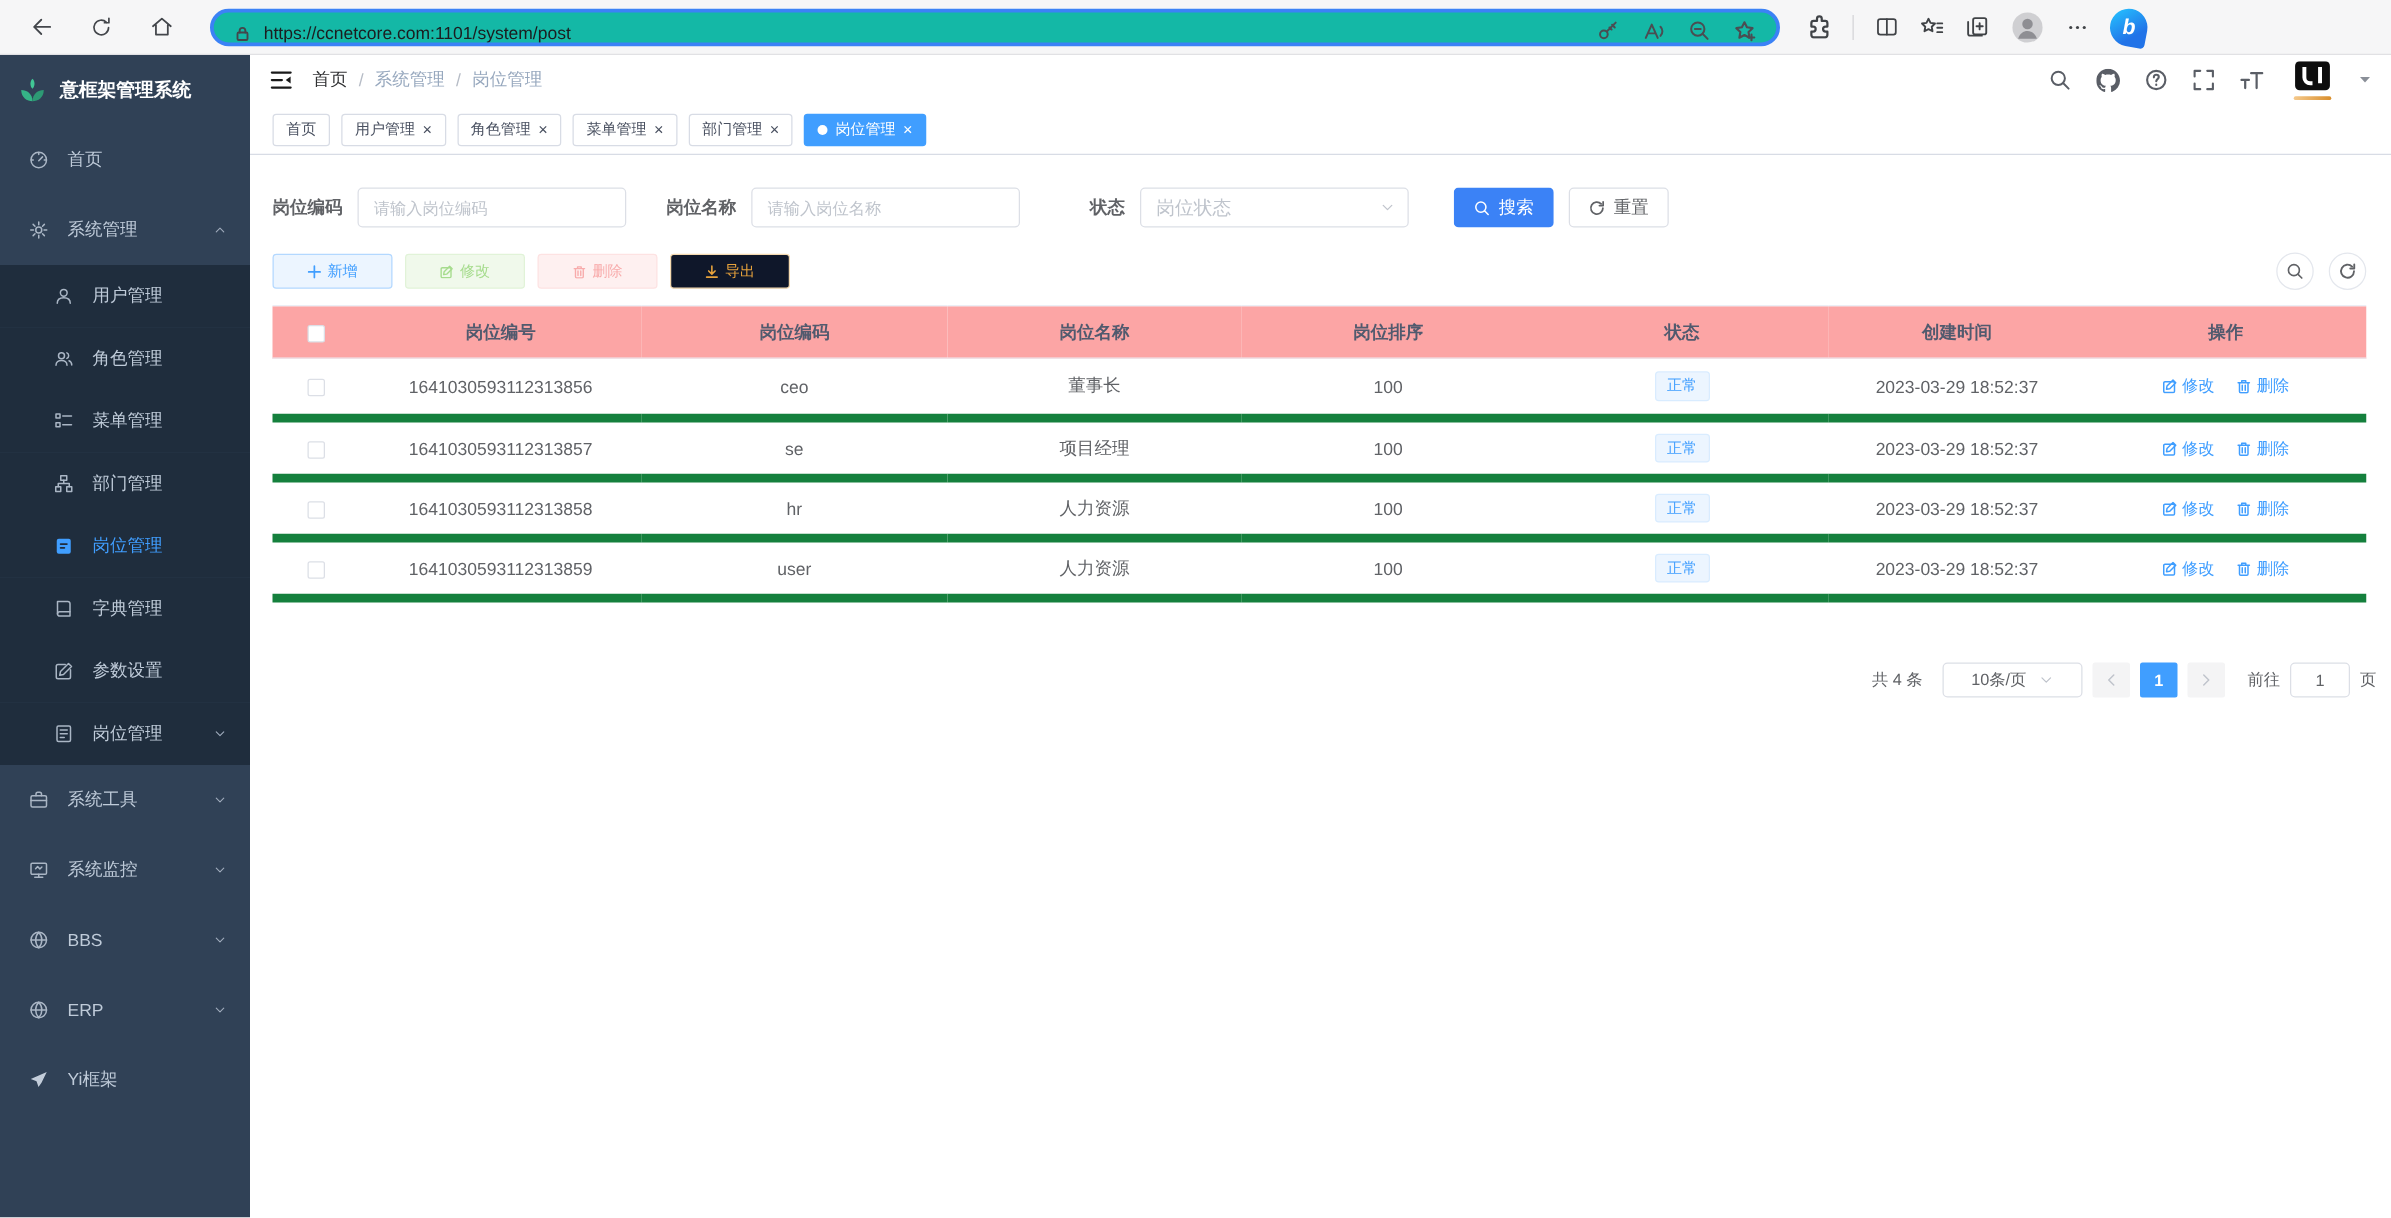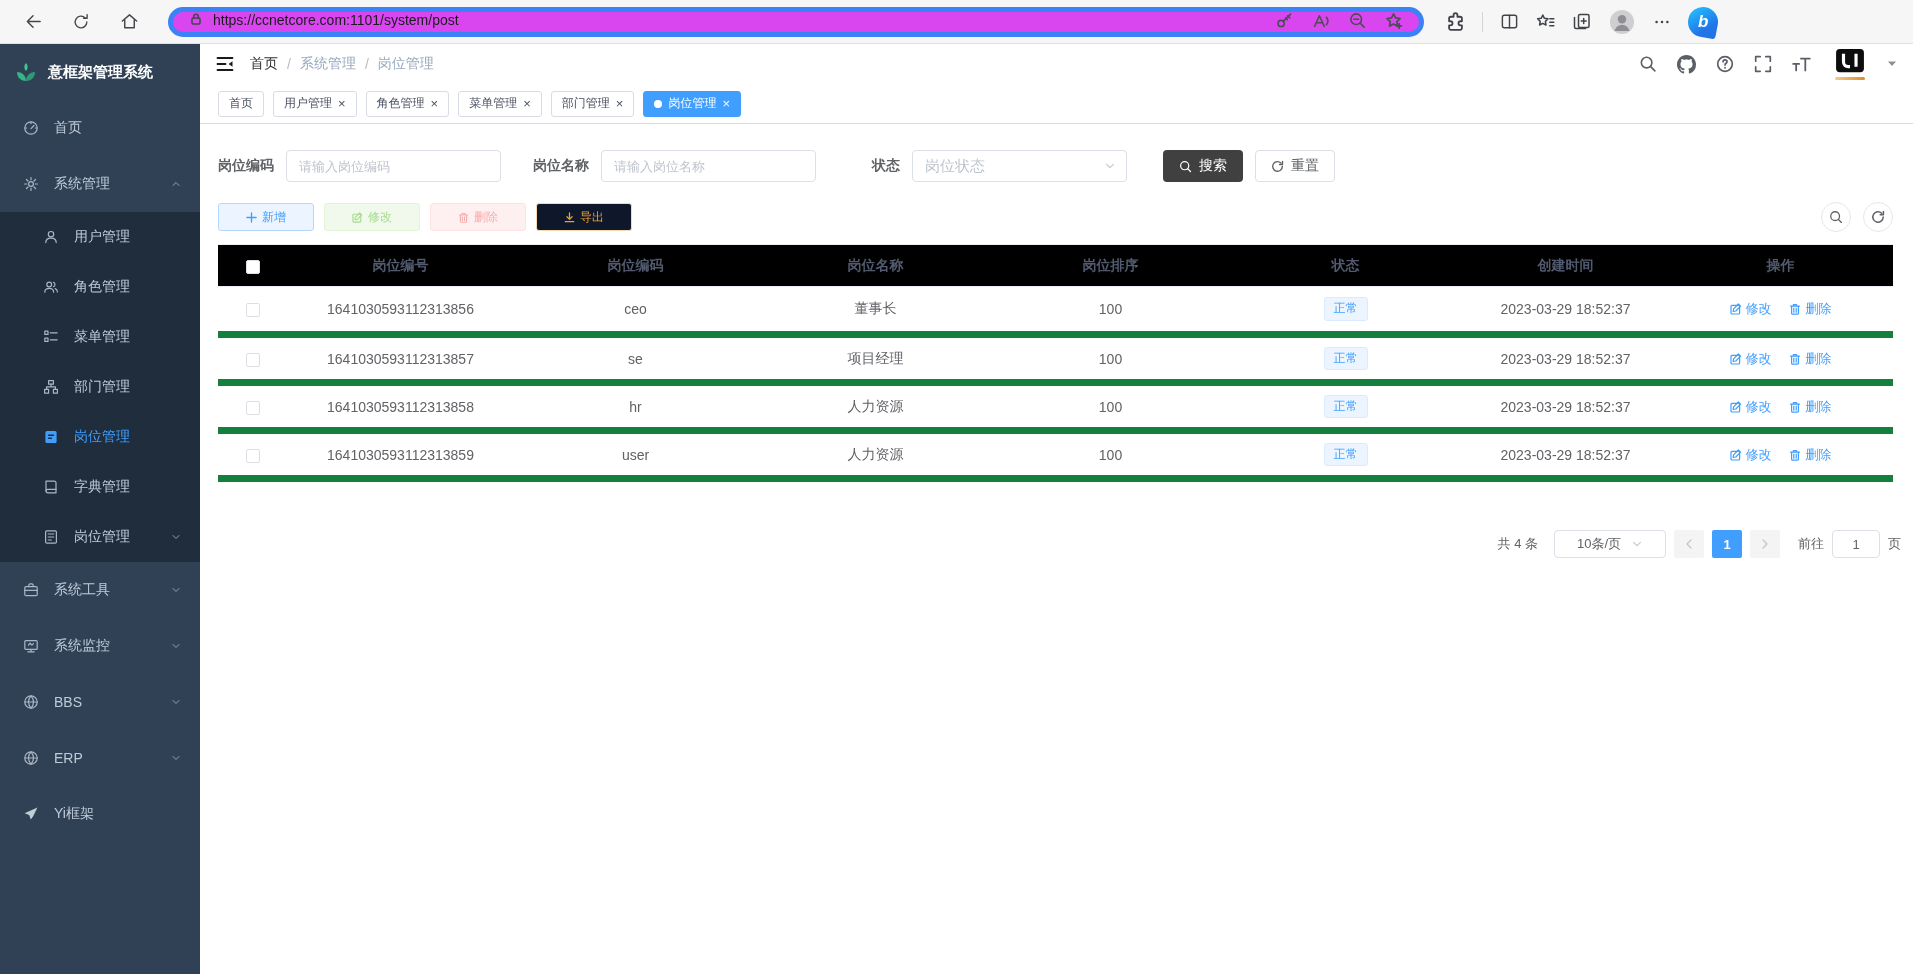--- a/index.html
+++ b/index.html
@@ -5,21 +5,21 @@
   *{box-sizing:border-box;margin:0;padding:0}
   html,body{width:1913px;height:974px}
   body{font-family:"Liberation Sans","DejaVu Sans",sans-serif;overflow:hidden;background:#fff}
   svg{display:block}
   svg.ic{fill:none;stroke:currentColor;stroke-width:1.2;stroke-linecap:round;stroke-linejoin:round}
   svg.bic{fill:none;stroke:currentColor;stroke-width:1.5;stroke-linecap:round;stroke-linejoin:round}
 
   
   .browser-bar{height:44px;background:#f6f6f7;border-bottom:1px solid #e1e1e4;display:flex;align-items:center;padding:0 16px;color:#43464b}
   .nav-btn{width:34px;height:34px;display:flex;align-items:center;justify-content:center;border-radius:6px;margin-right:14px}
-  .url-pill{width:1256px;height:30px;background:#d946ef;border:5px solid #3b82f6;border-radius:15px;display:flex;align-items:flex-start;padding:0 16px;margin-left:8px}
+  .url-pill{width:1256px;height:30px;background:#14b8a6;border:3px solid #3b82f6;border-radius:15px;display:flex;align-items:flex-end;padding:0 16px;margin-left:8px}
   .url-text{font-size:14px;color:#1c1c1f;margin-left:10px;flex:1;white-space:nowrap;overflow:hidden}
   .pill-icons{display:flex;align-items:center;gap:19px;color:#4a4d52}
   .browser-right{display:flex;align-items:center;gap:17px;margin-left:22px;color:#404347}
   .vdiv{width:1px;height:20px;background:#d4d4d7}
   .bing{width:30px;height:30px;border-radius:50% 50% 12% 50%;background:linear-gradient(140deg,#25c2ff 5%,#2173e8 70%);display:flex;align-items:center;justify-content:center;transform:rotate(0.03turn)}
   .bing span{color:#fff;font-weight:bold;font-size:17px;font-style:italic;transform:rotate(-0.03turn)}
 
   
   .app{display:flex;height:930px}
   .sidebar{width:200px;flex:none;background:#304156;overflow:hidden}
@@ -59,34 +59,34 @@
   .content{flex:1;padding:26px 20px 0 18px;overflow:hidden}
 
   .filters{display:flex;align-items:center;margin-bottom:20px;font-size:14px}
   .f-label{font-weight:bold;color:#606266;margin-right:12px;white-space:nowrap}
   .f-input{width:215px;height:32px;border:1px solid #dcdfe6;border-radius:4px;padding:0 12px;font-size:13px;color:#606266;outline:none;font-family:inherit}
   .f-input::placeholder{color:#bfc4cc}
   .f-select{width:215px;height:32px;border:1px solid #dcdfe6;border-radius:4px;display:flex;align-items:center;justify-content:space-between;padding:0 10px 0 12px;font-size:15px;color:#bfc4cc;cursor:pointer}
   .gap2{margin-left:32px}
   .gap3{margin-left:56px}
   .btn{height:32px;display:inline-flex;align-items:center;gap:7px;border-radius:4px;font-size:14px;padding:0 15px;border:1px solid transparent;cursor:pointer;font-family:inherit}
-  .btn-search{background:#404040;color:#fff;margin-left:36px}
+  .btn-search{background:#3b82f6;color:#fff;margin-left:36px}
   .btn-reset{background:#fff;border-color:#dcdfe6;color:#606266;margin-left:12px}
 
   .toolbar{display:flex;align-items:center;margin-bottom:12px}
   .tbtn{height:28px;padding:0 27px;font-size:12px;border-radius:3px;display:inline-flex;align-items:center;gap:5px;border:1px solid;margin-right:10px;cursor:pointer;font-family:inherit}
   .tbtn-add{color:#409eff;background:#ecf5ff;border-color:#b3d8ff}
   .tbtn-edit{color:#a6dc8d;background:#f0f9eb;border-color:#e1f3d8}
   .tbtn-del{color:#f8abab;background:#fef0f0;border-color:#fde2e2}
   .tbtn-exp{color:#e6a23c;background:#0f172a;border-color:#f5dab1}
   .tool-right{margin-left:auto;display:flex;gap:12px}
   .circle-btn{width:30px;height:30px;border-radius:50%;border:1px solid #e4e7ed;background:#fff;display:flex;align-items:center;justify-content:center;color:#606266;cursor:pointer}
 
   table{width:100%;border-collapse:collapse;font-size:14px;color:#606266;table-layout:fixed}
-  thead th{height:42px;background:#000000;color:#515a6e;font-weight:bold;border-top:1px solid #ebeef5;border-bottom:1px solid #ebeef5;text-align:center}
+  thead th{height:42px;background:#fca5a5;color:#515a6e;font-weight:bold;border-top:1px solid #ebeef5;border-bottom:1px solid #ebeef5;text-align:center}
   tbody td{height:48px;text-align:center;border-bottom:7px solid #15803d;white-space:nowrap}
   .checkbox{display:inline-block;width:14px;height:14px;border:1px solid #dcdfe6;border-radius:2px;background:#fff;vertical-align:middle;cursor:pointer}
   .badge{display:inline-block;padding:3px 9px;font-size:12px;color:#409eff;background:#ecf5ff;border:1px solid #d9ecff;border-radius:3px;line-height:1.3}
   .link{color:#409eff;font-size:13px;display:inline-flex;align-items:center;gap:4px;cursor:pointer;text-decoration:none}
   .link + .link{margin-left:14px}
 
   .pagination{display:flex;align-items:center;justify-content:flex-end;margin-top:48px;font-size:13px;color:#606266;margin-right:-8px;white-space:nowrap}
   .pg-total{margin-right:16px}
   .pg-size{width:112px;height:28px;border:1px solid #dcdfe6;border-radius:4px;display:flex;align-items:center;justify-content:center;gap:10px;cursor:pointer}
   .pg-btn{width:30px;height:28px;background:#f4f4f5;border-radius:2px;display:flex;align-items:center;justify-content:center;color:#c0c4cc;margin-left:8px;cursor:pointer}
@@ -271,20 +271,29 @@
       <div class="menu-item lvl2">
         <span class="mi-icon">
             <svg class="ic" width="16" height="16" viewBox="0 0 16 16">
               <path d="M3 2.2h8.3A1.7 1.7 0 0 1 13 3.9v9.9H4.7A1.7 1.7 0 0 1 3 12.1V2.2z"></path>
               <path d="M3 12.1a1.7 1.7 0 0 1 1.7-1.7H13"></path>
             </svg>
           </span>
         <span class="mi-label">字典管理</span>
       </div>
 
+      <div class="menu-item lvl2">
+        <span class="mi-icon">
+            <svg class="ic" width="16" height="16" viewBox="0 0 16 16">
+              <path d="M13.4 6.8v5.8a1.4 1.4 0 0 1-1.4 1.4H3.4A1.4 1.4 0 0 1 2 12.6V4a1.4 1.4 0 0 1 1.4-1.4h5.8"></path>
+              <path d="M11.8 1.8l2.4 2.4-6.4 6.4-3 .6.6-3z"></path>
+            </svg>
+          </span>
+        <span class="mi-label">参数设置</span>
+      </div>
 
       <div class="menu-item lvl2">
         <span class="mi-icon">
             <svg class="ic" width="16" height="16" viewBox="0 0 16 16">
               <rect x="2.6" y="1.8" width="10.8" height="12.4" rx="1.2"></rect>
               <path d="M5.2 5h5.6M5.2 8h5.6M5.2 11h3.2"></path>
             </svg>
           </span>
         <span class="mi-label">岗位管理</span>
         <span class="mi-arrow">

